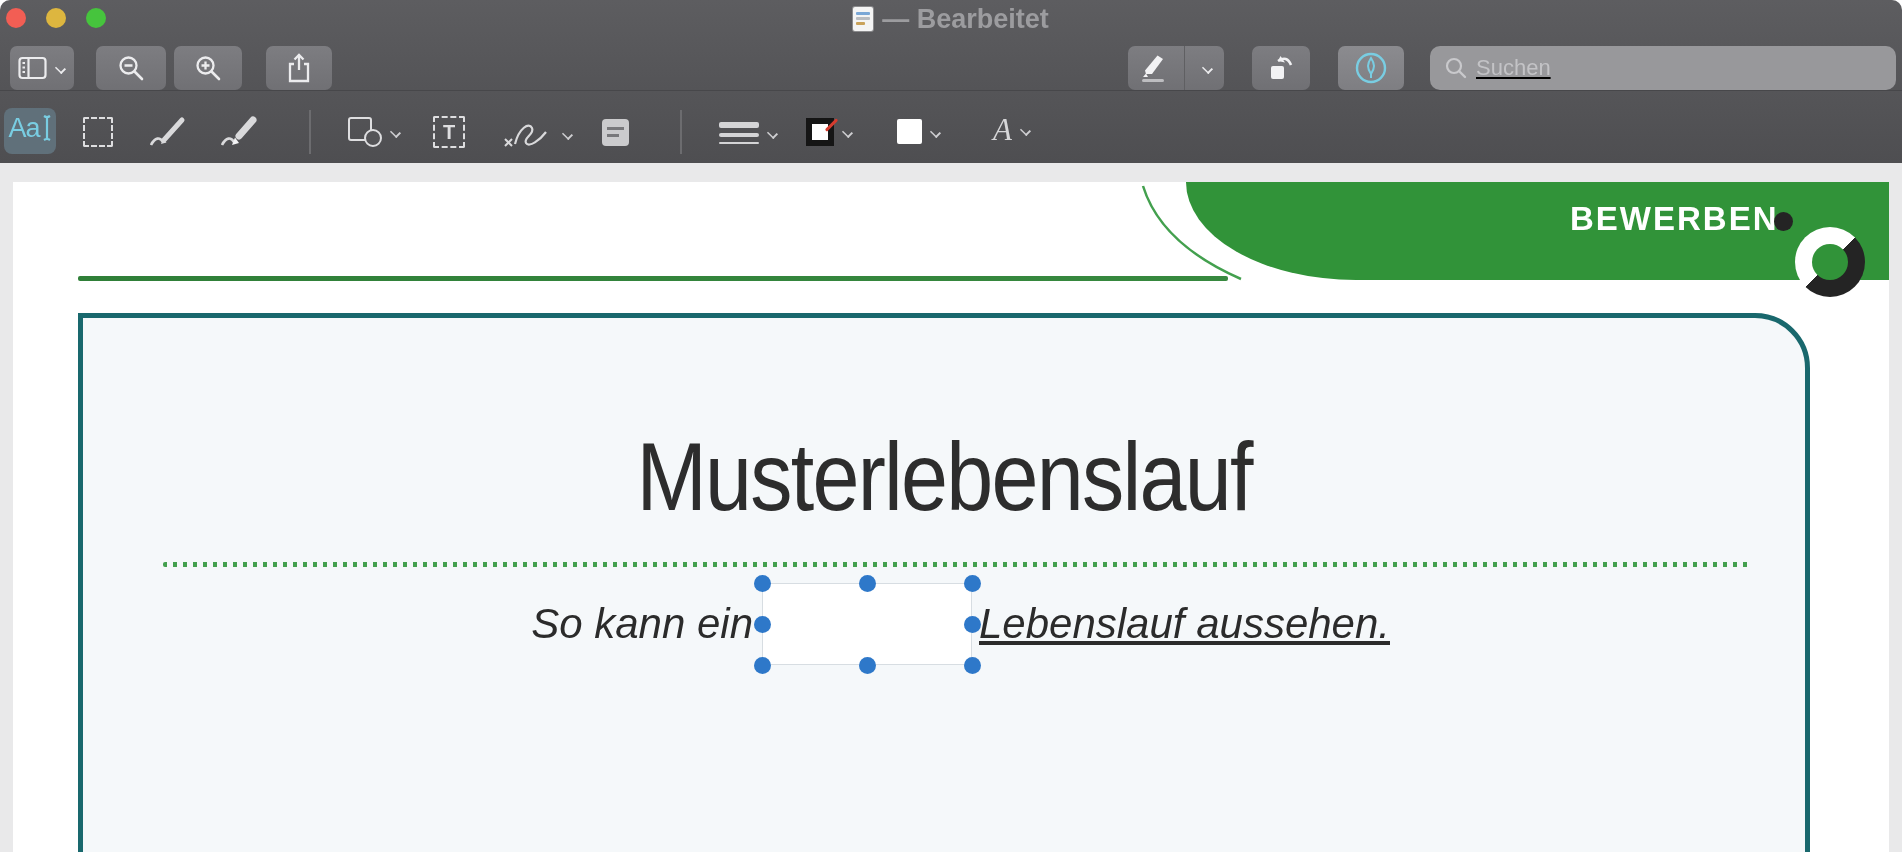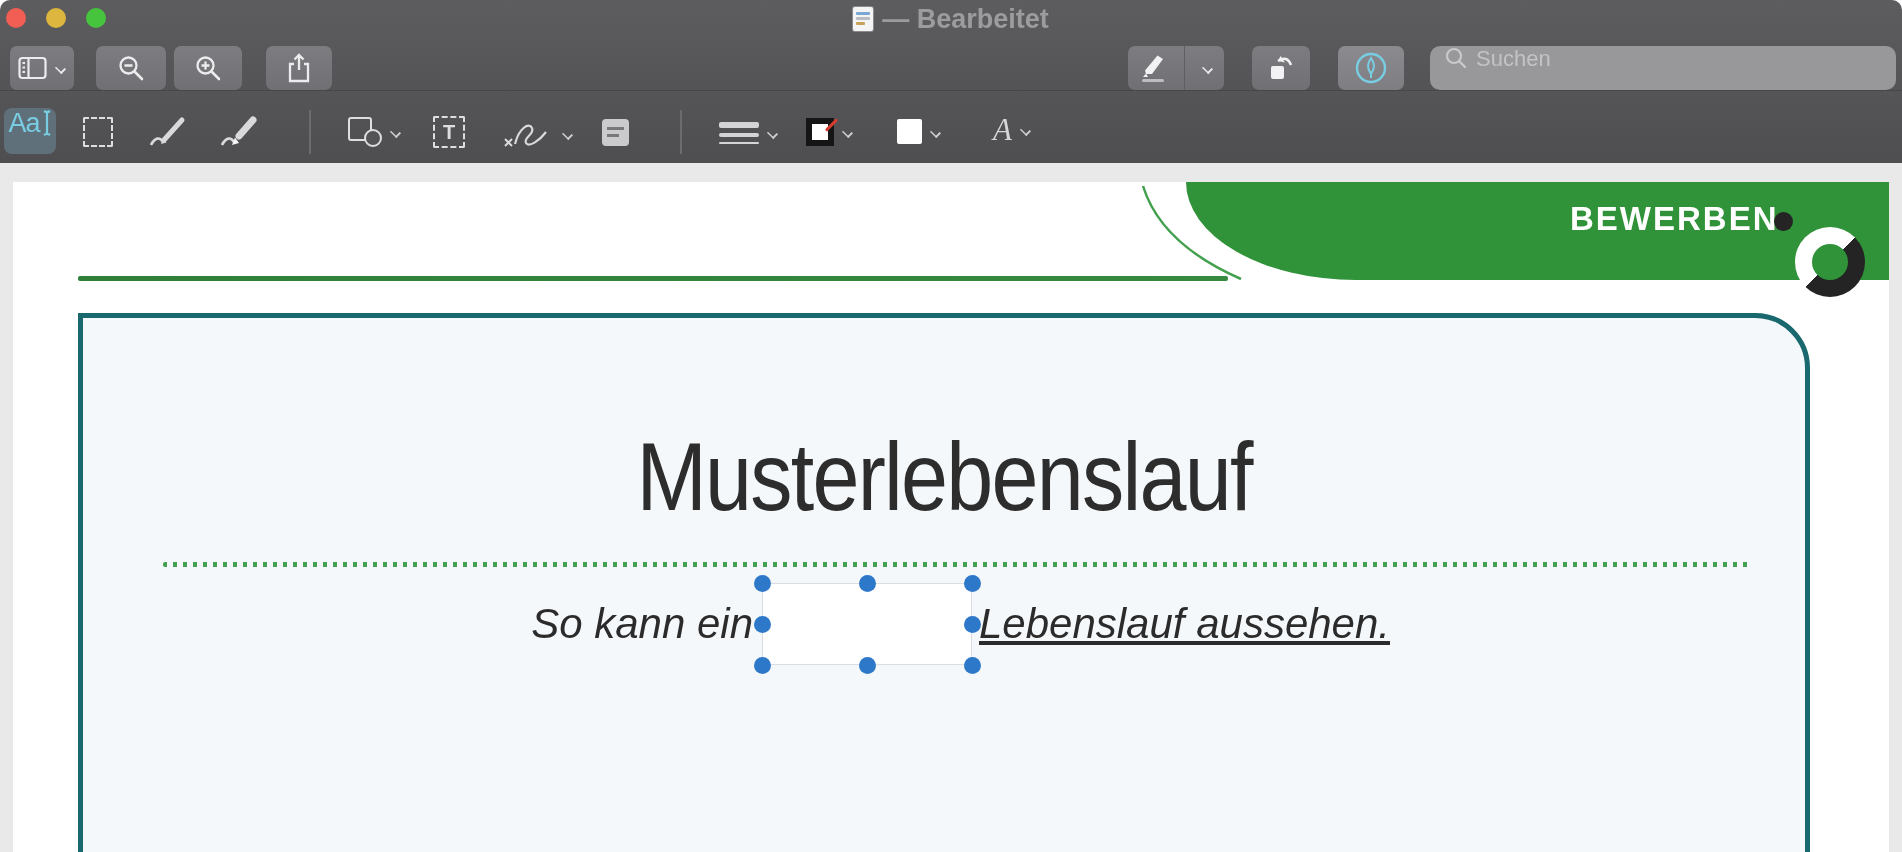--- a/index.html
+++ b/index.html
@@ -55,34 +55,34 @@
   .chev::before{
     content:""; position:absolute; left:2px; top:0px; width:7px; height:7px;
     border-right:2.2px solid #ececee; border-bottom:2.2px solid #ececee;
     transform:rotate(45deg) scaleY(.75);
   }
   .chev.dim::before{ border-color:#cfcfd2; }
 
   .search{
     position:absolute; left:1430px; top:46px; width:466px; height:44px;
     background:#98989b; border-radius:10px;
-    display:flex; align-items:flex-start; gap:8px; padding:0 14px;
+    display:flex; align-items:center; gap:8px; padding:0 14px;text-decoration:underline;
   }
   .search input{
     background:transparent; border:none; outline:none; width:380px;
     font-size:22px; color:#e9e9ec; font-family:"Liberation Sans",sans-serif;
   }
   .search input::placeholder{ color:#c3c3c6; }
   .mk-item{ position:absolute; display:flex; align-items:center; gap:7px; cursor:default; }
   .mk-sep{ position:absolute; top:110px; width:2px; height:44px; background:#6c6c6f; }
 
   .aai-tile{
     position:absolute; left:4px; top:108px; width:52px; height:46px;
     background:#60707a; border-radius:8px;
-    display:flex; align-items:flex-start; justify-content:center; padding-bottom:6px;
+    display:flex; align-items:center; justify-content:center; padding-bottom:6px;
   }
   .aai-tile .aa{ font-size:27px; color:var(--active-cyan,#79cde2); letter-spacing:-1px; }
 
   .dash-rect{ width:30px; height:30px; border:2.4px dashed #dedee0; border-radius:2px; }
   .tbox{ width:32px; height:32px; border:2.4px dashed #dedee0; border-radius:2px;
          display:flex; align-items:center; justify-content:center;
          font-size:20px; color:#dedee0; font-weight:bold; }
 
   .note-ico{ position:relative; width:27px; height:27px; background:#cbcbcd; border-radius:4px; }
   .note-ico i{ position:absolute; left:5px; right:5px; height:3px; background:#78787b; }

